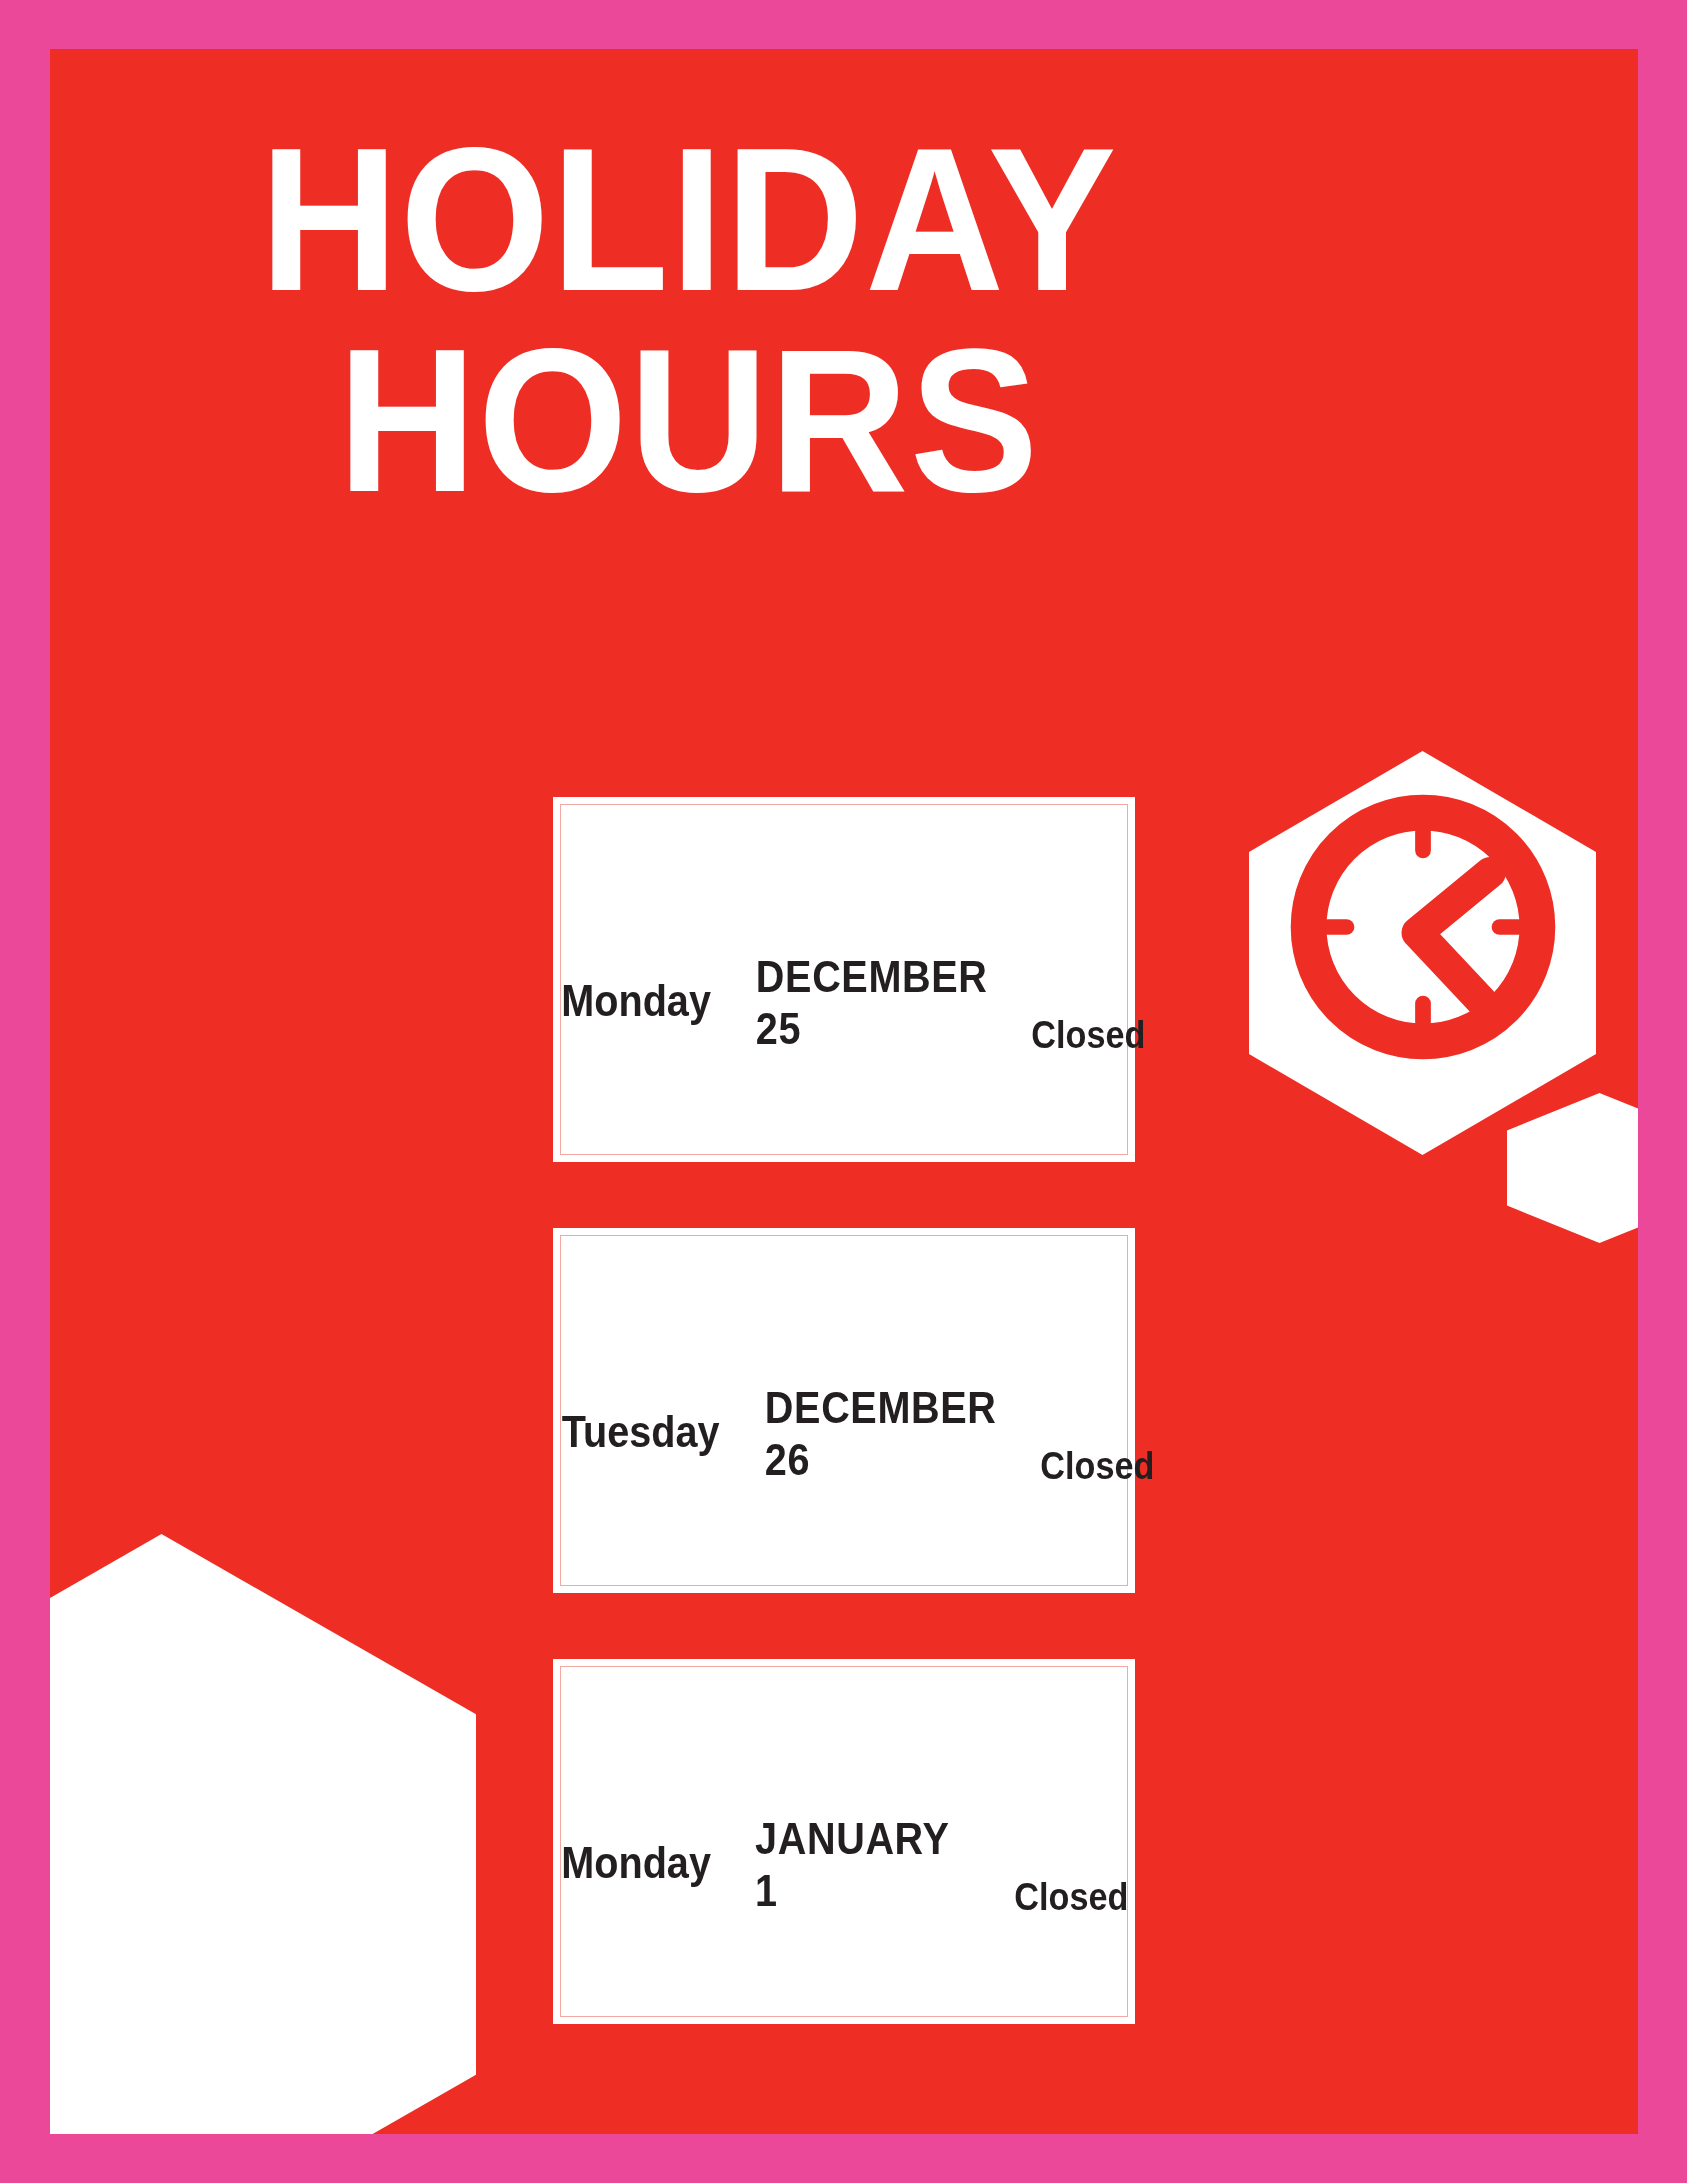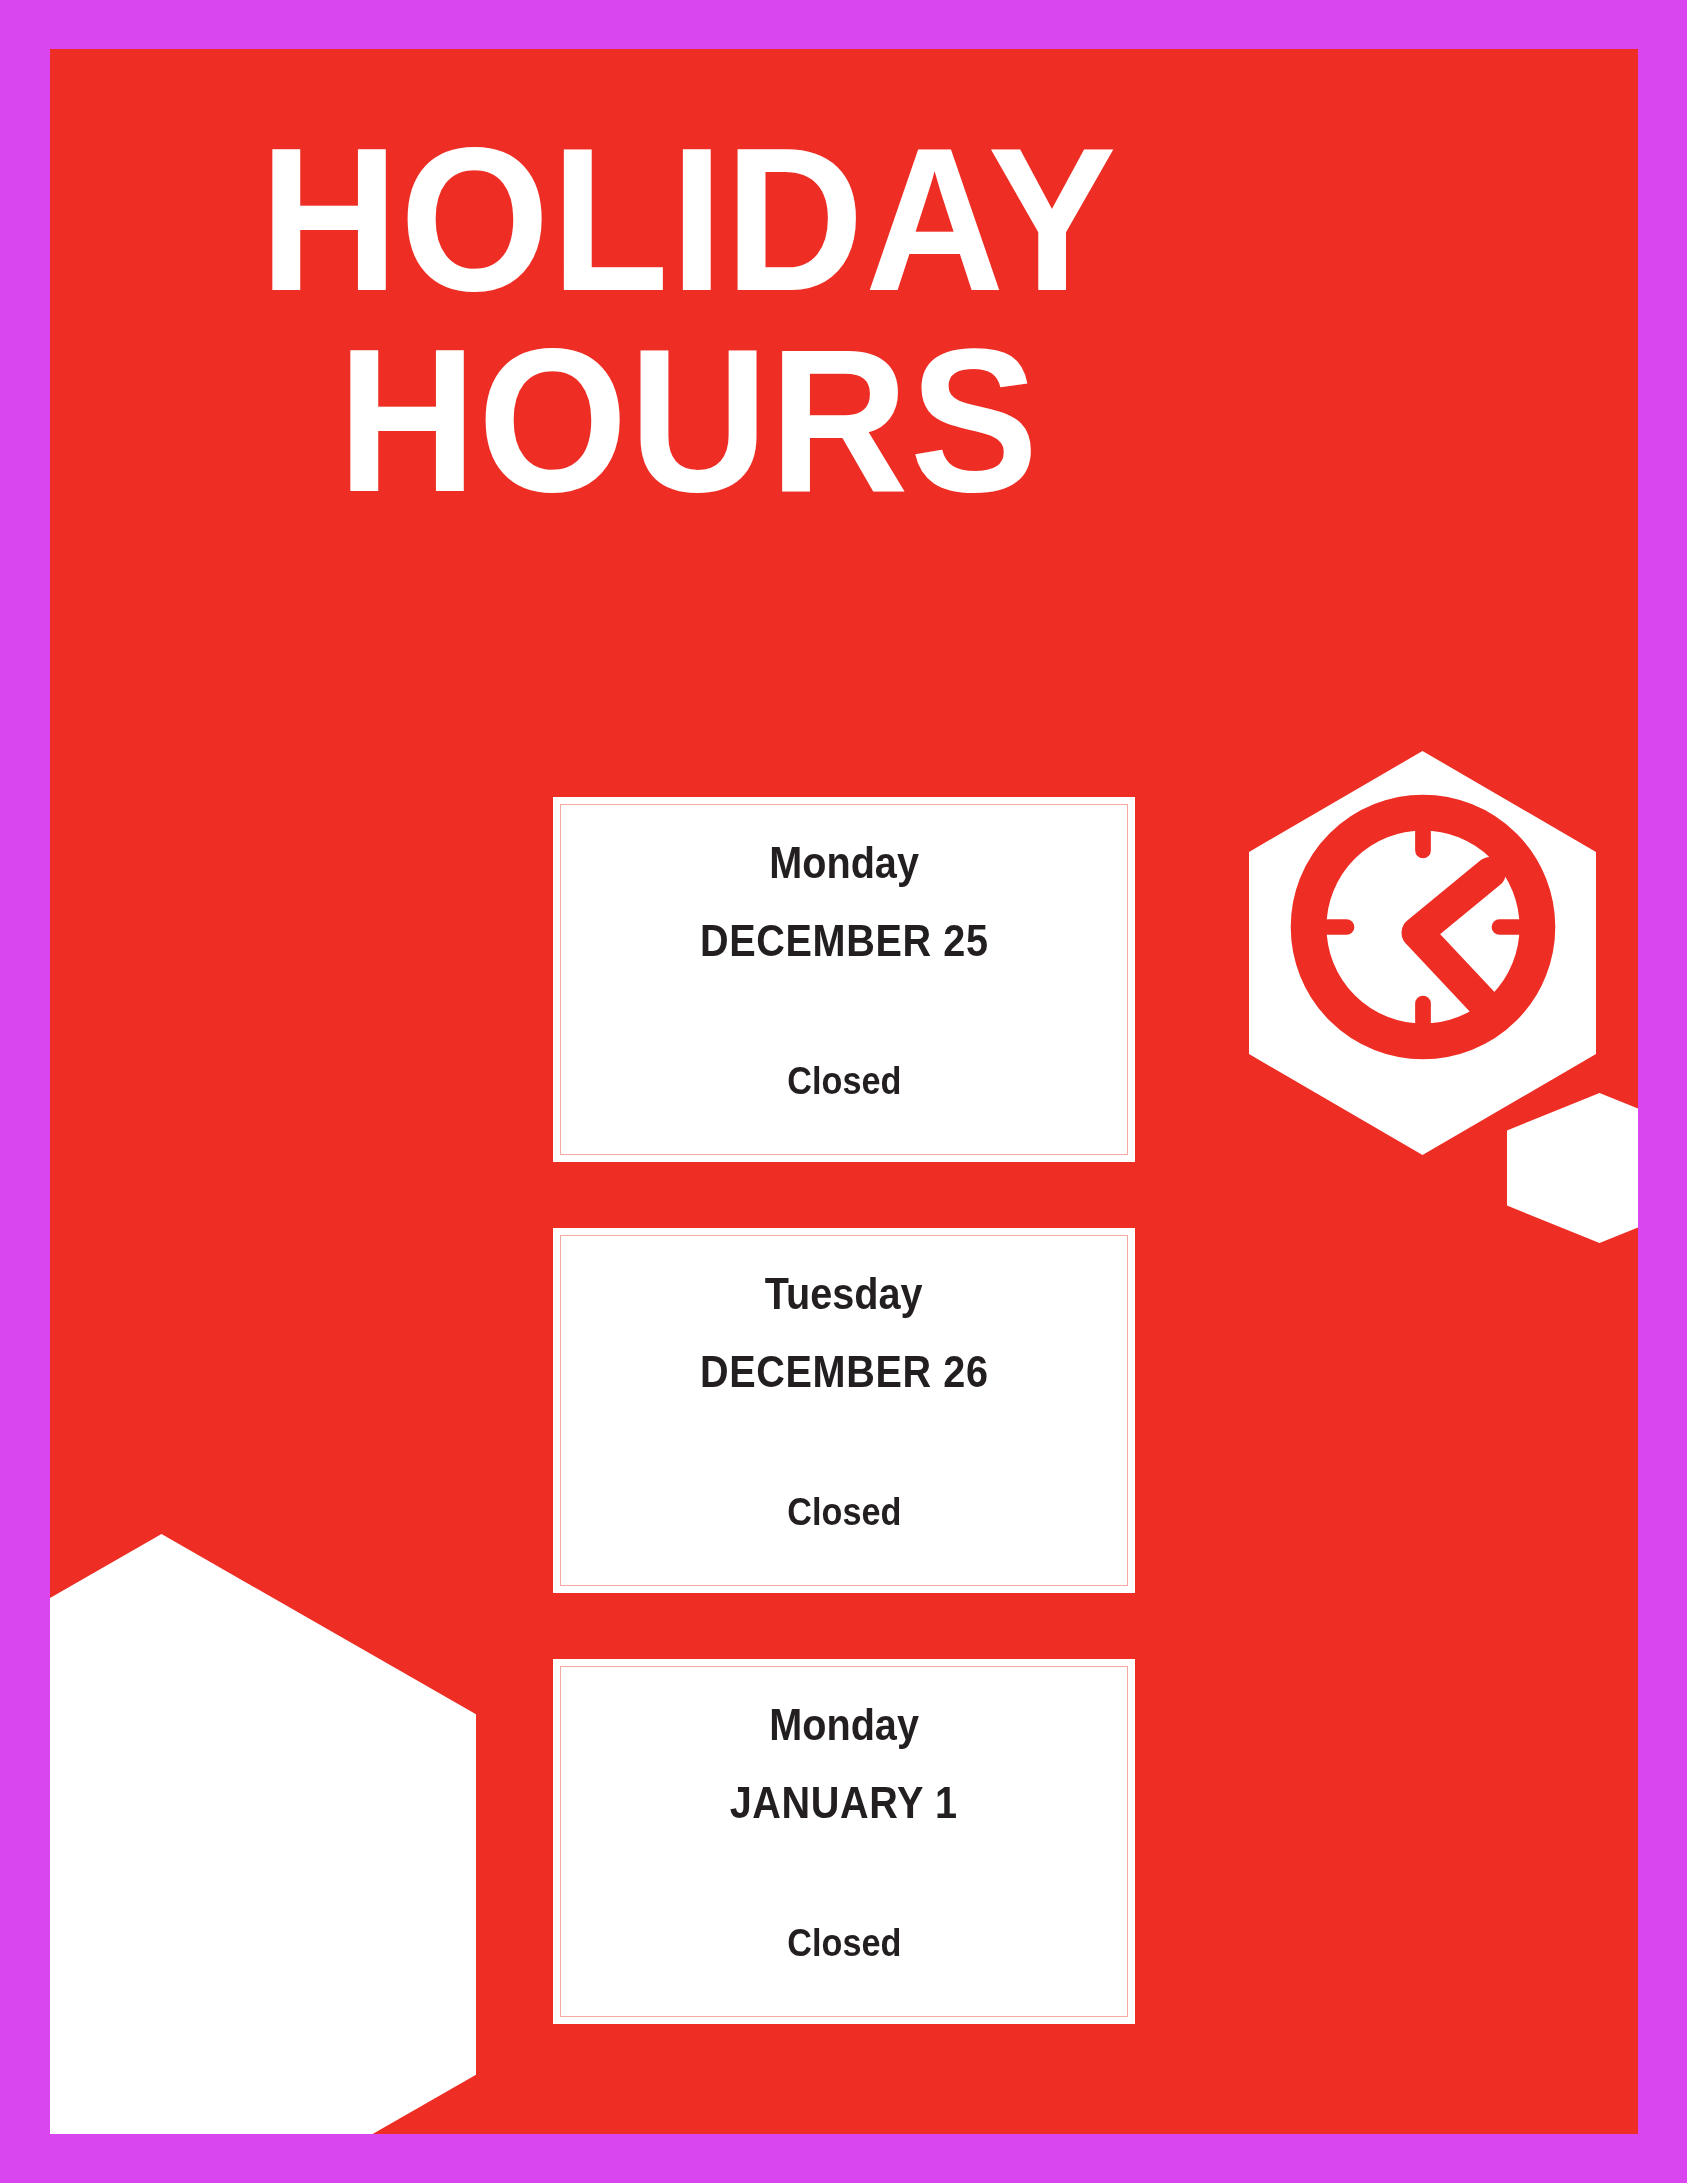--- a/index.html
+++ b/index.html
@@ -11,21 +11,21 @@
     width: 1687px;
     height: 2183px;
     font-family: "Liberation Sans", sans-serif;
     overflow: hidden;
   }
 
   #poster {
     position: relative;
     width: 1687px;
     height: 2183px;
-    background: #d946ef;
+    background: #ec4899;
     overflow: hidden;
   }
 
   
   .red-panel {
     position: absolute;
     left: 50px;
     top: 49px;
     width: 1588px;
     height: 2085px;
@@ -127,21 +127,21 @@
     top: 7.3px;
     right: 7.3px;
     bottom: 7.3px;
     border: 1.3px solid #F3A9A2;
     pointer-events: none;
   }
   .card-body {
     position: relative;
     height: 100%;
     display: flex;
-    flex-direction: column;
+    flex-direction: row;
     align-items: center;
     justify-content: flex-start;
     padding-top: 42px;
     box-sizing: border-box;
     gap: 24px;
   }
   .card-day {
     font-family: "Liberation Sans", sans-serif;
     font-weight: bold;
     font-size: 44px;

